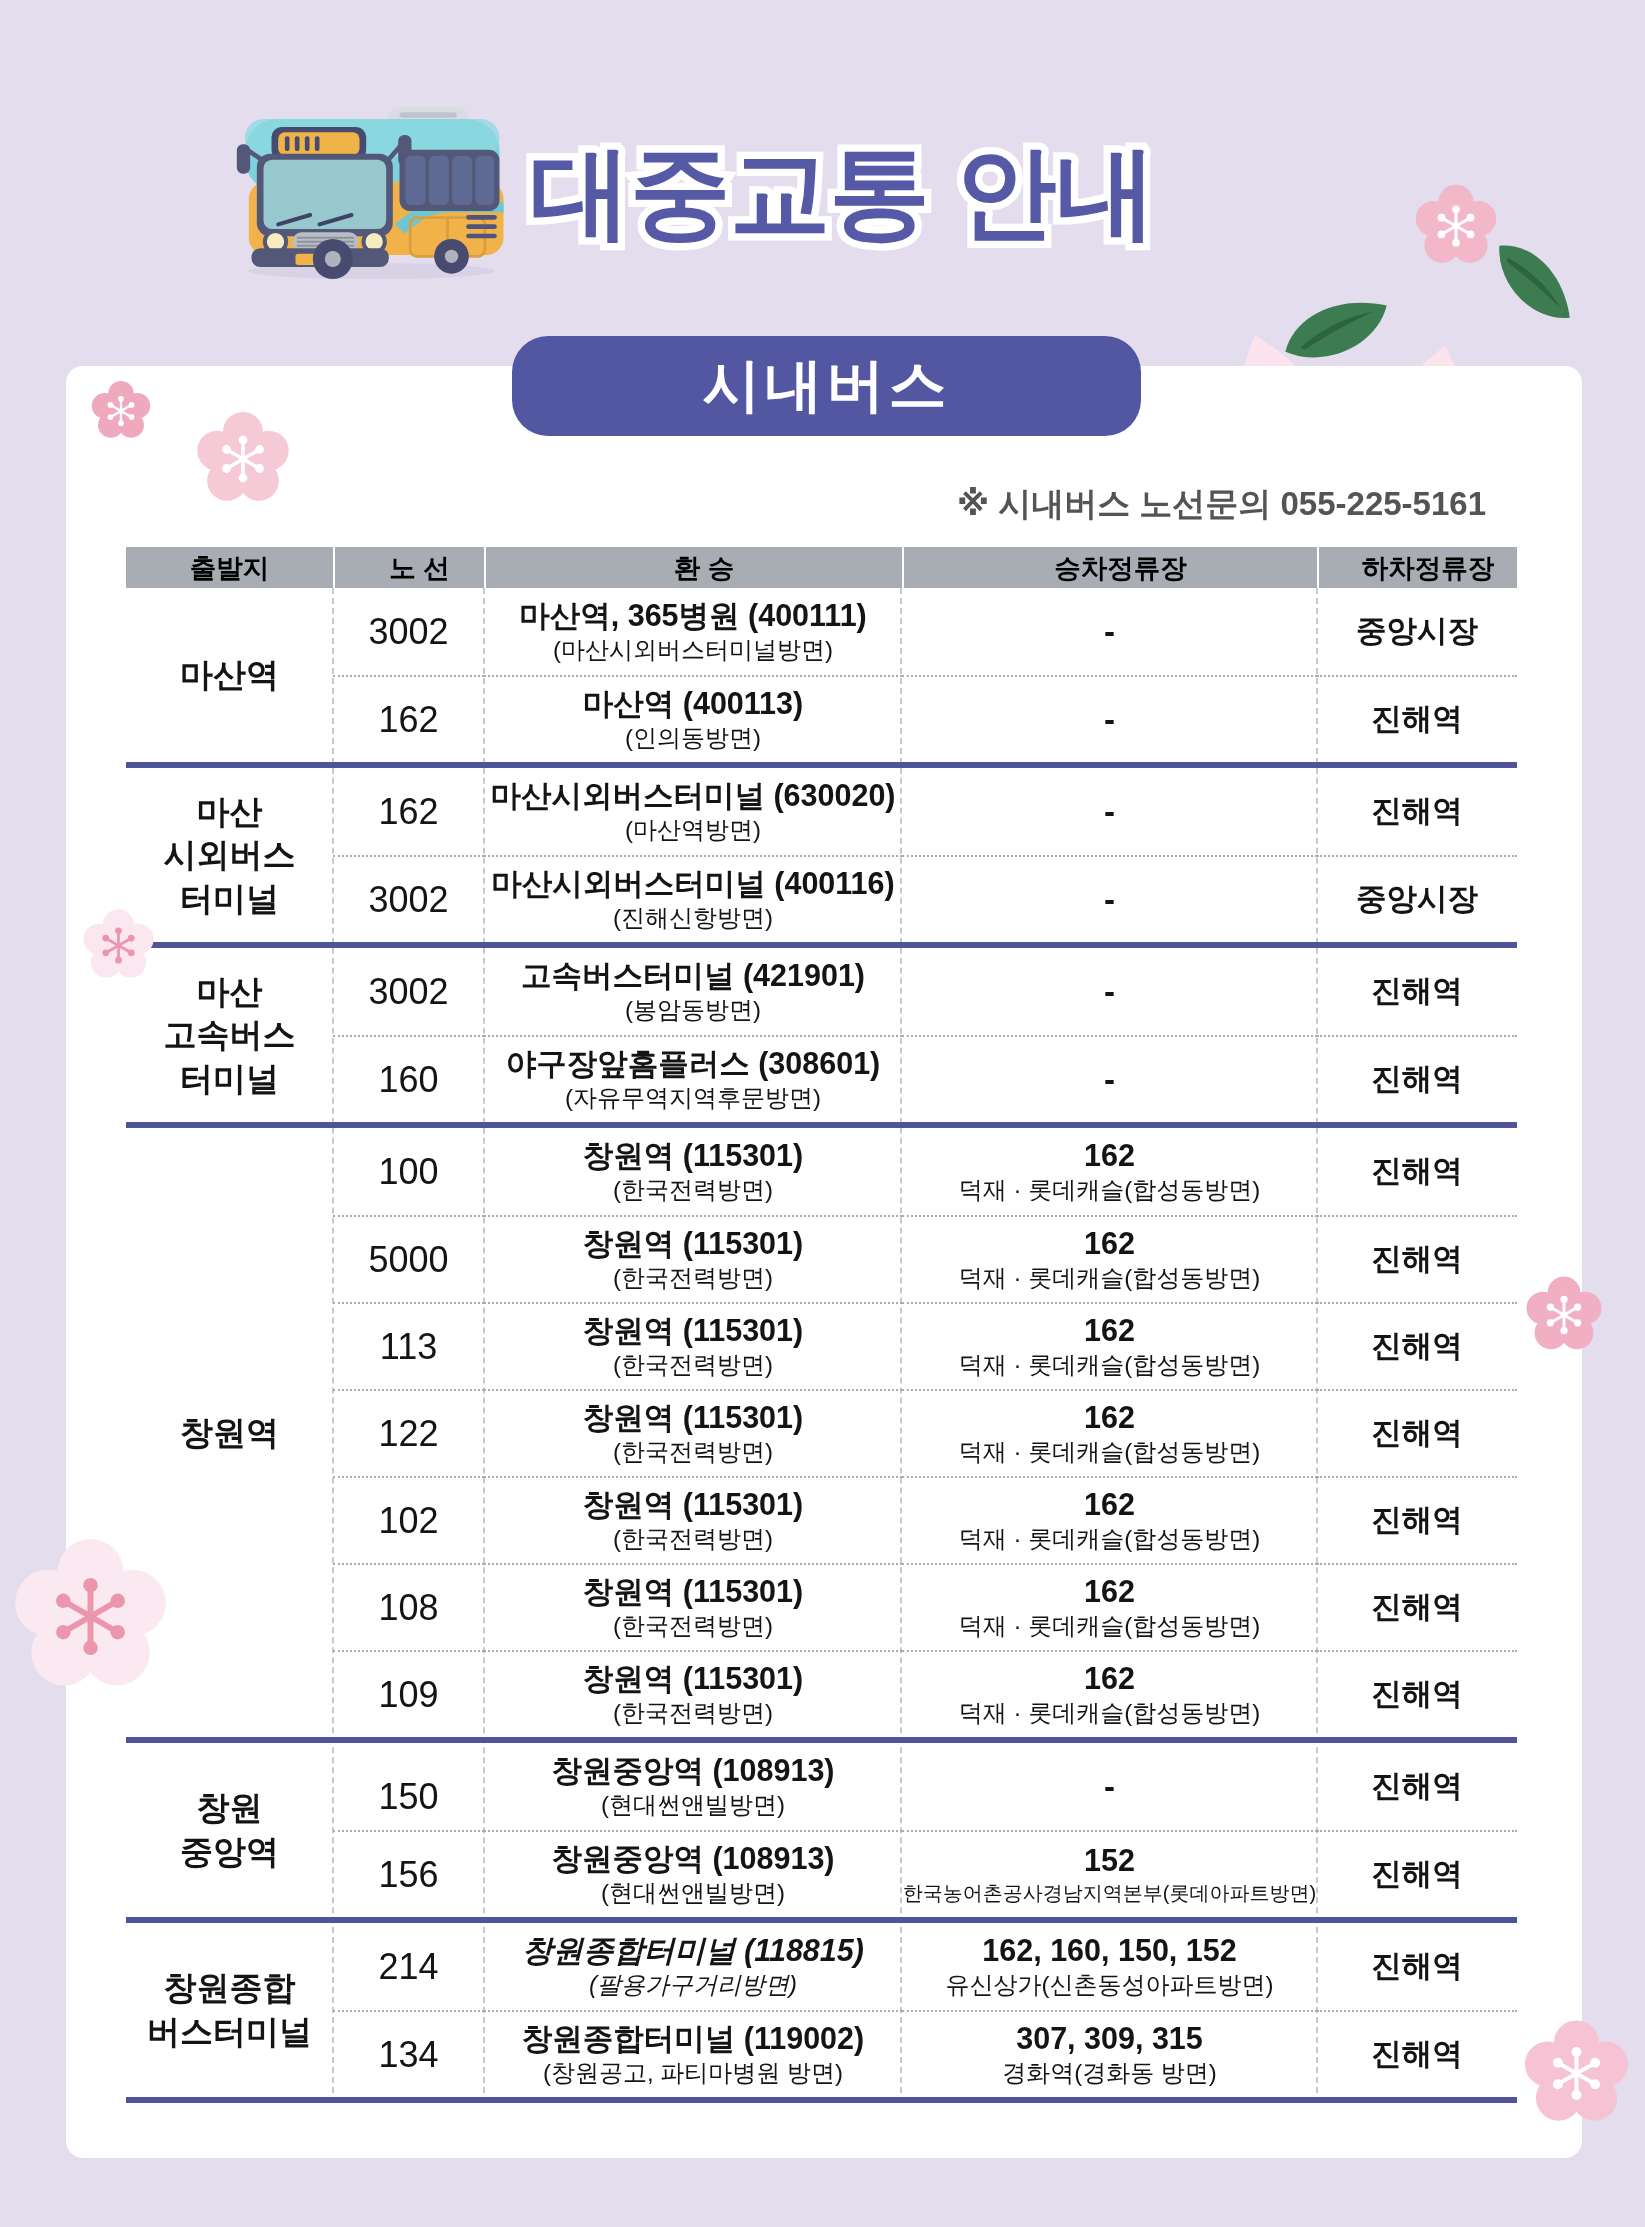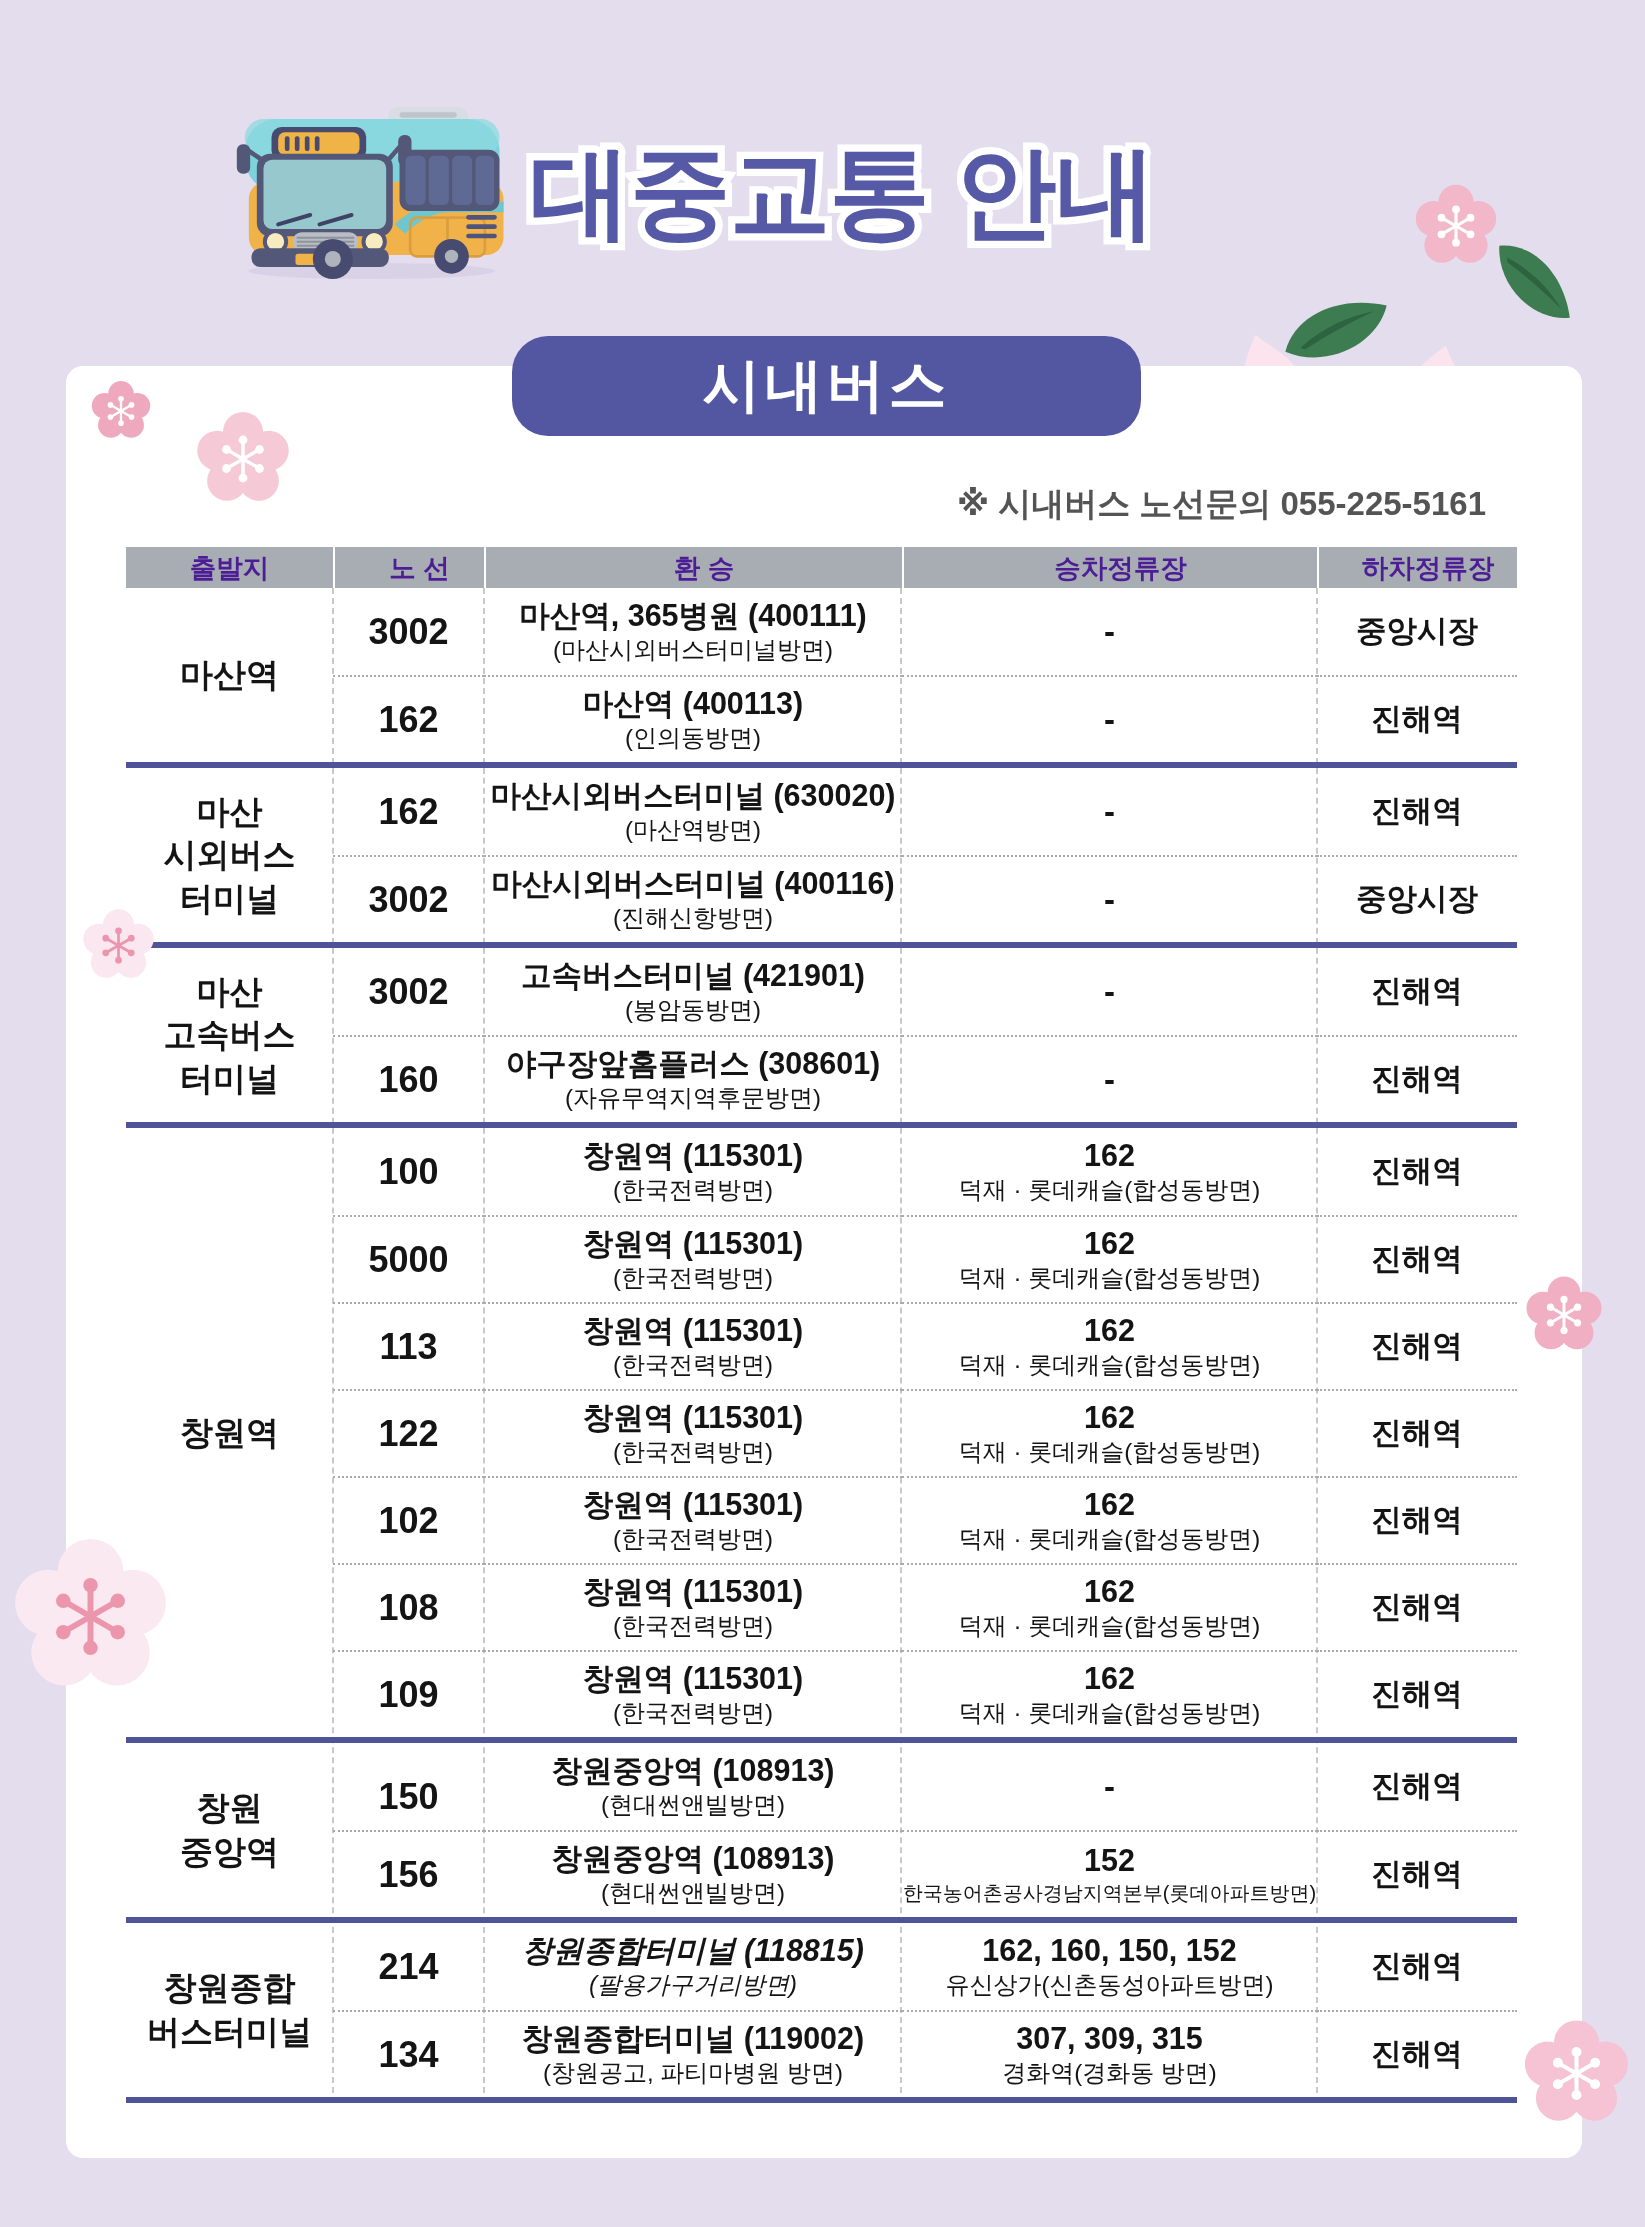--- a/index.html
+++ b/index.html
@@ -33,40 +33,40 @@
     right:159px;top:482px;z-index:4;font-size:33px;font-weight:700;color:#545454;
     white-space:nowrap;
   }
   
   .table{left:126px;top:547px;width:1391px;z-index:4;}
   .thead{
     display:grid;grid-template-columns:207px 151px 418px 415px 200px;
     height:41px;background:var(--header-gray,#A8ADB3);
   }
   .thead .hcell{
-    display:flex;align-items:center;justify-content:center;color:#4c1d95;
+    display:flex;align-items:center;justify-content:center;color:#000000;
     font-size:26.5px;font-weight:700;
   }
   .thead .hcell + .hcell{border-left:2.7px solid #fff;padding-left:20px;}
   .tbody{position:relative;}
   .vline{
     position:absolute;top:0;bottom:0;width:0;border-left:2px dashed #c9c9c9;z-index:0;
   }
   .group{
     position:relative;z-index:1;
     display:grid;grid-template-columns:207px 151px 418px 415px 200px;
     border-bottom:6px solid var(--navy,#4F5397);
   }
   .cell{
     display:flex;flex-direction:column;align-items:center;justify-content:center;
     text-align:center;min-width:0;
   }
   .cell.rt{border-top:2px dotted #ababab;}
   .dep{font-size:33px;font-weight:800;line-height:1.32;white-space:pre-line;}
-  .route{font-size:36px;font-weight:700;}
+  .route{font-size:36px;font-weight:400;}
   .main{font-size:30.5px;font-weight:800;line-height:1.15;}
   .sub{font-size:24px;font-weight:500;line-height:1.25;margin-top:2.7px;}
   .sub.small{font-size:20px;}
   .dash{font-size:33px;font-weight:800;}
   .arrive{font-size:30.5px;font-weight:800;}
   
   .deco{pointer-events:none;}
   .z1{z-index:1}.z5{z-index:5}
 </style>
 </head>

